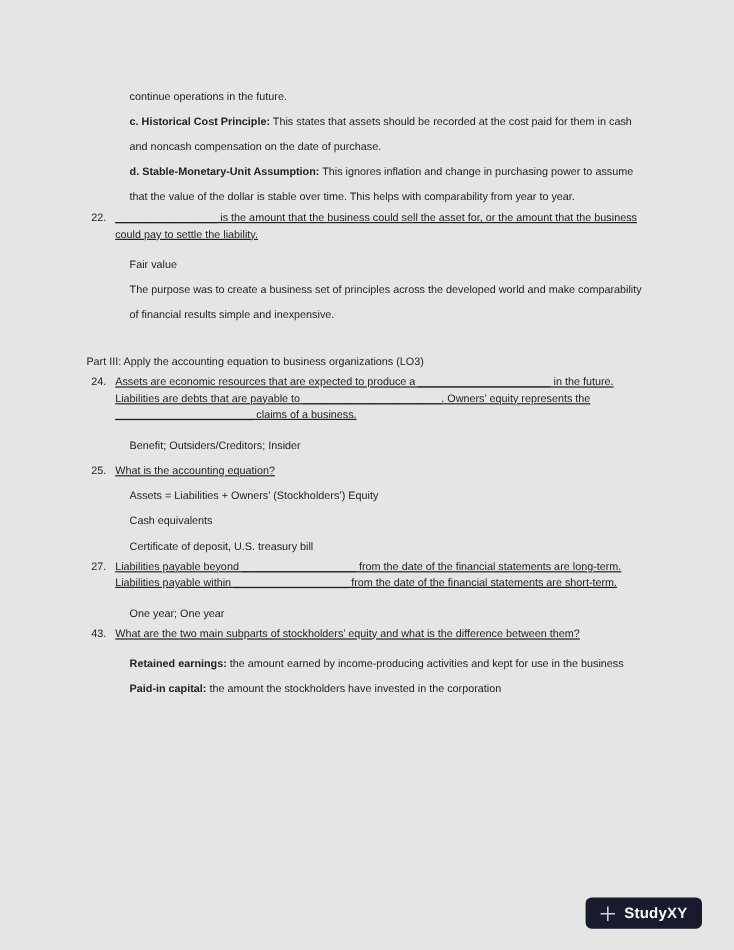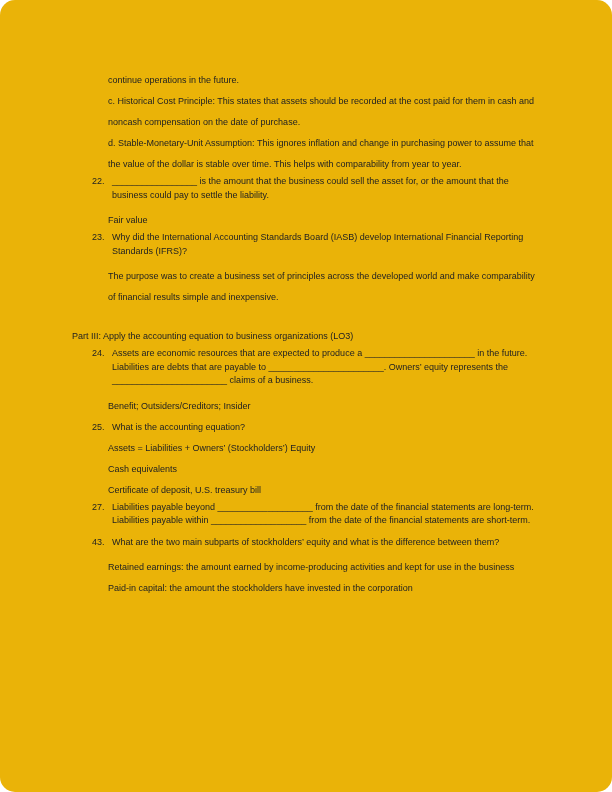--- a/index.html
+++ b/index.html
@@ -4,35 +4,35 @@
 <style>
   * { margin: 0; padding: 0; box-sizing: border-box; }
   html, body { background: #ffffff; }
   body {
     width: 612px; height: 792px;
     font-family: "Liberation Sans", sans-serif;
     color: #1f1f1f;
     position: relative;
     overflow: hidden;
   }
-  .page { position: relative; width: 612px; height: 792px; background: #eab308; border-radius: 15px; }
+  .page { position: relative; width: 612px; height: 792px; background: #e5e5e5; }
   .content {
     position: absolute;
     left: 72px; right: 72px; top: 70px;
     font-size: 9px;
     color: #222222;
   }
   .blk { line-height: 21px; }
   .ans { margin-left: 36px; }
-  .q { display: flex; margin-left: 20px; }
+  .q { display: flex; margin-left: 4px; }
   .q .num { flex: 0 0 20px; width: 20px; }
-  .q .qt { flex: 1; }
+  .q .qt { flex: 1; text-decoration: underline; }
   .tight { line-height: 13.5px; margin-bottom: 8px; }
   .heading { font-weight: normal; margin-top: 18px; font-size: 9px; line-height: 21px; }
-  b { font-weight: normal; }
+  b { font-weight: bold; }
 
   .badge {
     position: absolute;
     right: 27px; bottom: 18px;
     height: 26px;
     padding: 0 12px;
     background: #181b2e;
     border-radius: 5px;
     display: flex;
     align-items: center;
@@ -60,24 +60,20 @@
 
     <p class="blk ans"><b>d. Stable-Monetary-Unit Assumption:</b><span> This ignores inflation and change in purchasing power to assume that the value of the dollar is stable over time. This helps with comparability from year to year.</span></p>
 
     <div class="q tight">
       <span class="num">22.</span>
       <span class="qt">_________________ is the amount that the business could sell the asset for, or the amount that the business could pay to settle the liability.</span>
     </div>
 
     <p class="blk ans"><span>Fair value</span></p>
 
-    <div class="q tight">
-      <span class="num">23.</span>
-      <span class="qt">Why did the International Accounting Standards Board (IASB) develop International Financial Reporting Standards (IFRS)?</span>
-    </div>
 
     <p class="blk ans"><span>The purpose was to create a business set of principles across the developed world and make comparability of financial results simple and inexpensive.</span></p>
 
     <h2 class="heading">Part III: Apply the accounting equation to business organizations (LO3)</h2>
 
     <div class="q tight">
       <span class="num">24.</span>
       <span class="qt">Assets are economic resources that are expected to produce a ______________________ in the future. Liabilities are debts that are payable to _______________________. Owners’ equity represents the _______________________ claims of a business.</span>
     </div>
 
@@ -93,25 +89,35 @@
 
     <p class="blk ans"><span>Cash equivalents</span></p>
 
     <p class="blk ans"><span>Certificate of deposit, U.S. treasury bill</span></p>
 
     <div class="q tight">
       <span class="num">27.</span>
       <span class="qt">Liabilities payable beyond ___________________ from the date of the financial statements are long-term. Liabilities payable within ___________________ from the date of the financial statements are short-term.</span>
     </div>
 
+    <p class="blk ans"><span>One year; One year</span></p>
 
     <div class="q tight">
       <span class="num">43.</span>
       <span class="qt">What are the two main subparts of stockholders’ equity and what is the difference between them?</span>
     </div>
 
     <p class="blk ans"><b>Retained earnings:</b><span> the amount earned by income-producing activities and kept for use in the business</span></p>
 
     <p class="blk ans"><b>Paid-in capital:</b><span> the amount the stockholders have invested in the corporation</span></p>
 
   </div>
 
+  <div class="badge">
+    <span class="plus-wrap">
+      <svg width="13" height="13" viewBox="0 0 13 13" aria-hidden="true">
+        <line x1="6.5" y1="0.5" x2="6.5" y2="12.5" stroke="#d0d4e6" stroke-width="1.3"></line>
+        <line x1="0.5" y1="6.5" x2="12.5" y2="6.5" stroke="#d0d4e6" stroke-width="1.3"></line>
+      </svg>
+    </span>
+    <span class="brand"><span>Study</span><span class="xy">XY</span></span>
+  </div>
 </div>
 
 </body></html>

